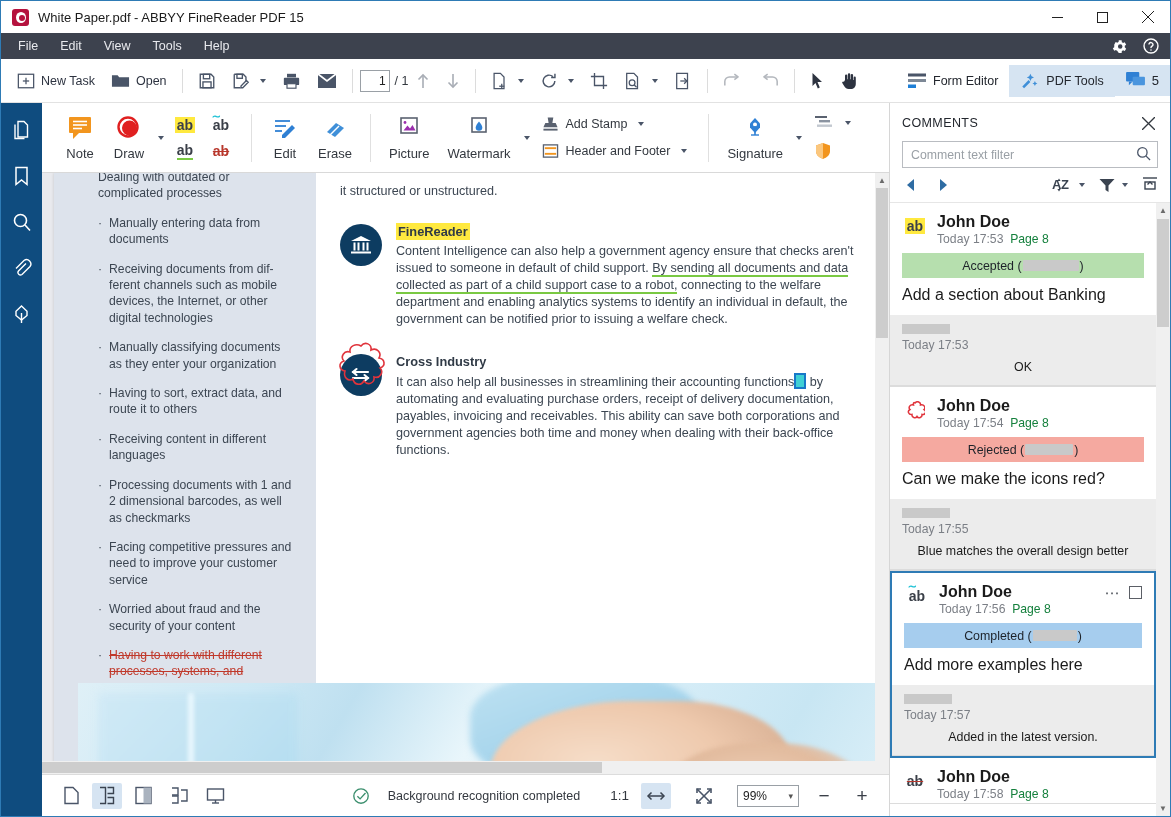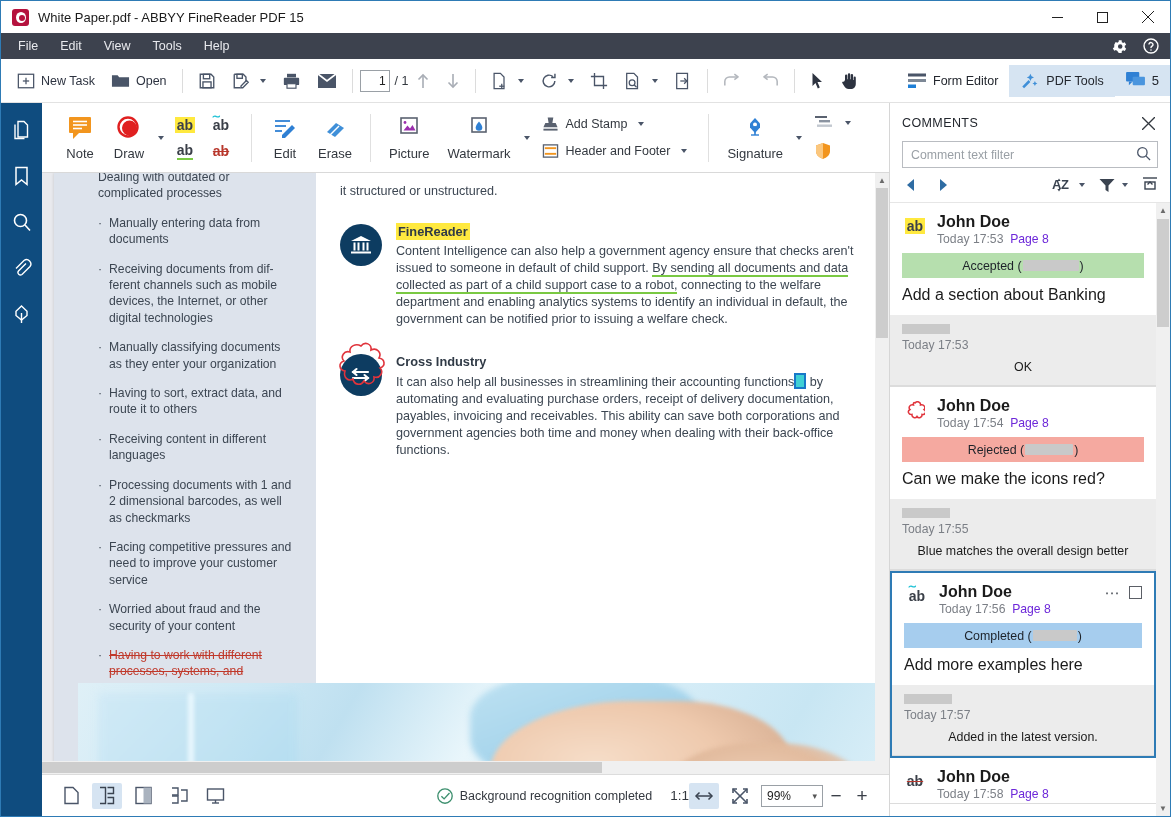--- a/index.html
+++ b/index.html
@@ -95,21 +95,21 @@
   .vsb{ position:absolute; right:0; top:0; width:14px; height:100%; background:#f0f0f0; }
   .vsb .arrow{ height:15px; display:flex;align-items:center;justify-content:center;color:#6b6b6b;font-size:8px;}
   .vsb .thumb{ position:absolute; top:15px; left:1px; width:12px; height:150px; background:#cdcdcd; }
   .hsb{ position:absolute; left:0; bottom:0; height:13px; width:calc(100% - 14px); background:#f0f0f0;}
   .hsb .thumb{ position:absolute; left:0; top:1px; height:11px; width:560px; background:#cdcdcd;}
 
   
   .status{ height:42px; background:#fff; border-top:1px solid #dcdcdc; display:flex; align-items:center; flex:0 0 42px; padding:0 14px;}
   .st-ico{ width:30px;height:26px;display:flex;align-items:center;justify-content:center;color:#4a5568;margin-right:6px;border-radius:2px;}
   .st-ico.on{ background:#d6e4f2; }
-  .st-mid{ margin-left:auto; display:flex; align-items:center; gap:0;}
+  .st-mid{ margin-left:auto; display:flex; align-items:center; gap:12px;}
   .st-text{ font-size:12.5px;color:#33383f; }
   .ratio{ font-size:13.5px; color:#33383f; }
   .zoomsel{ width:62px;height:22px;border:1px solid #9aa0a6;display:flex;align-items:center;justify-content:space-between;padding:0 5px;font-size:12px;color:#222;background:#fff;}
   .zbtn{ width:26px;height:26px;display:flex;align-items:center;justify-content:center;color:#3a3f48;font-size:19px;}
 
   
   .comments{ width:281px; flex:0 0 281px; background:#fff; border-left:1px solid #d6d6d6; display:flex; flex-direction:column; min-height:0;}
   .cm-head{ height:32px; display:flex; align-items:center; padding:0 12px; flex:0 0 32px; margin-top:4px;}
   .cm-title{ font-size:12.5px; letter-spacing:.4px; color:#23272e; }
   .cm-close{ margin-left:auto; color:#33383f; width:20px;height:20px;display:flex;align-items:center;justify-content:center;}
@@ -123,21 +123,21 @@
   .cm-scroll{ position:absolute; right:0; top:0; width:14px; height:100%; background:#f0f0f0;}
   .cm-scroll .arrow{ height:15px;display:flex;align-items:center;justify-content:center;color:#6b6b6b;font-size:8px;}
   .cm-scroll .thumb{ position:absolute; top:16px; left:1px; width:12px; height:108px; background:#cdcdcd;}
   .cm-items{ position:absolute; left:0; top:0; right:14px; bottom:0; overflow:hidden;}
   .cm{ border-bottom:1px solid #dcdcdc; }
   .cm.sel{ border:2px solid #2e7bb5; }
   .cm-top{ display:flex; gap:9px; padding:10px 12px 2px 12px; align-items:flex-start;}
   .cm-ava{ width:26px;height:22px;display:flex;align-items:center;justify-content:center;font-weight:bold;font-size:14px;flex:0 0 26px;margin-top:2px;}
   .cm-who{ font-size:16px; font-weight:bold; color:#1b1b1b; }
   .cm-meta{ font-size:12.2px; color:#7b7f86; margin-top:1px;}
-  .cm-meta b{ color:#6d28d9; font-weight:normal;}
+  .cm-meta b{ color:#15803d; font-weight:normal;}
   .cm-actions{ margin-left:auto; display:flex; align-items:center; gap:8px; color:#4a4f57; margin-top:3px;}
   .cm-chk{ width:13px;height:13px;border:1px solid #5b5f66;}
   .cm-status{ margin:5px 12px 0 12px; height:25px; display:flex; align-items:center; justify-content:center; font-size:12.4px; color:#1d2229;}
   .cm-status.acc{ background:#b6dfae; }
   .cm-status.rej{ background:#f5a9a0; }
   .cm-status.cpl{ background:#a6cdee; }
   .redact{ display:inline-block; height:11px; background:#c9c9c9; vertical-align:-1px; margin:0 1px; border-radius:1px;}
   .cm-text{ padding:8px 12px 11px 12px; font-size:16px; color:#1b1b1b; }
   .cm-reply{ background:#ececec; border-bottom:1px solid #dcdcdc; padding:9px 12px 11px 12px;}
   .cm-reply .nm{ height:10px; width:48px; background:#c9c9c9; display:block; margin-bottom:4px;}

